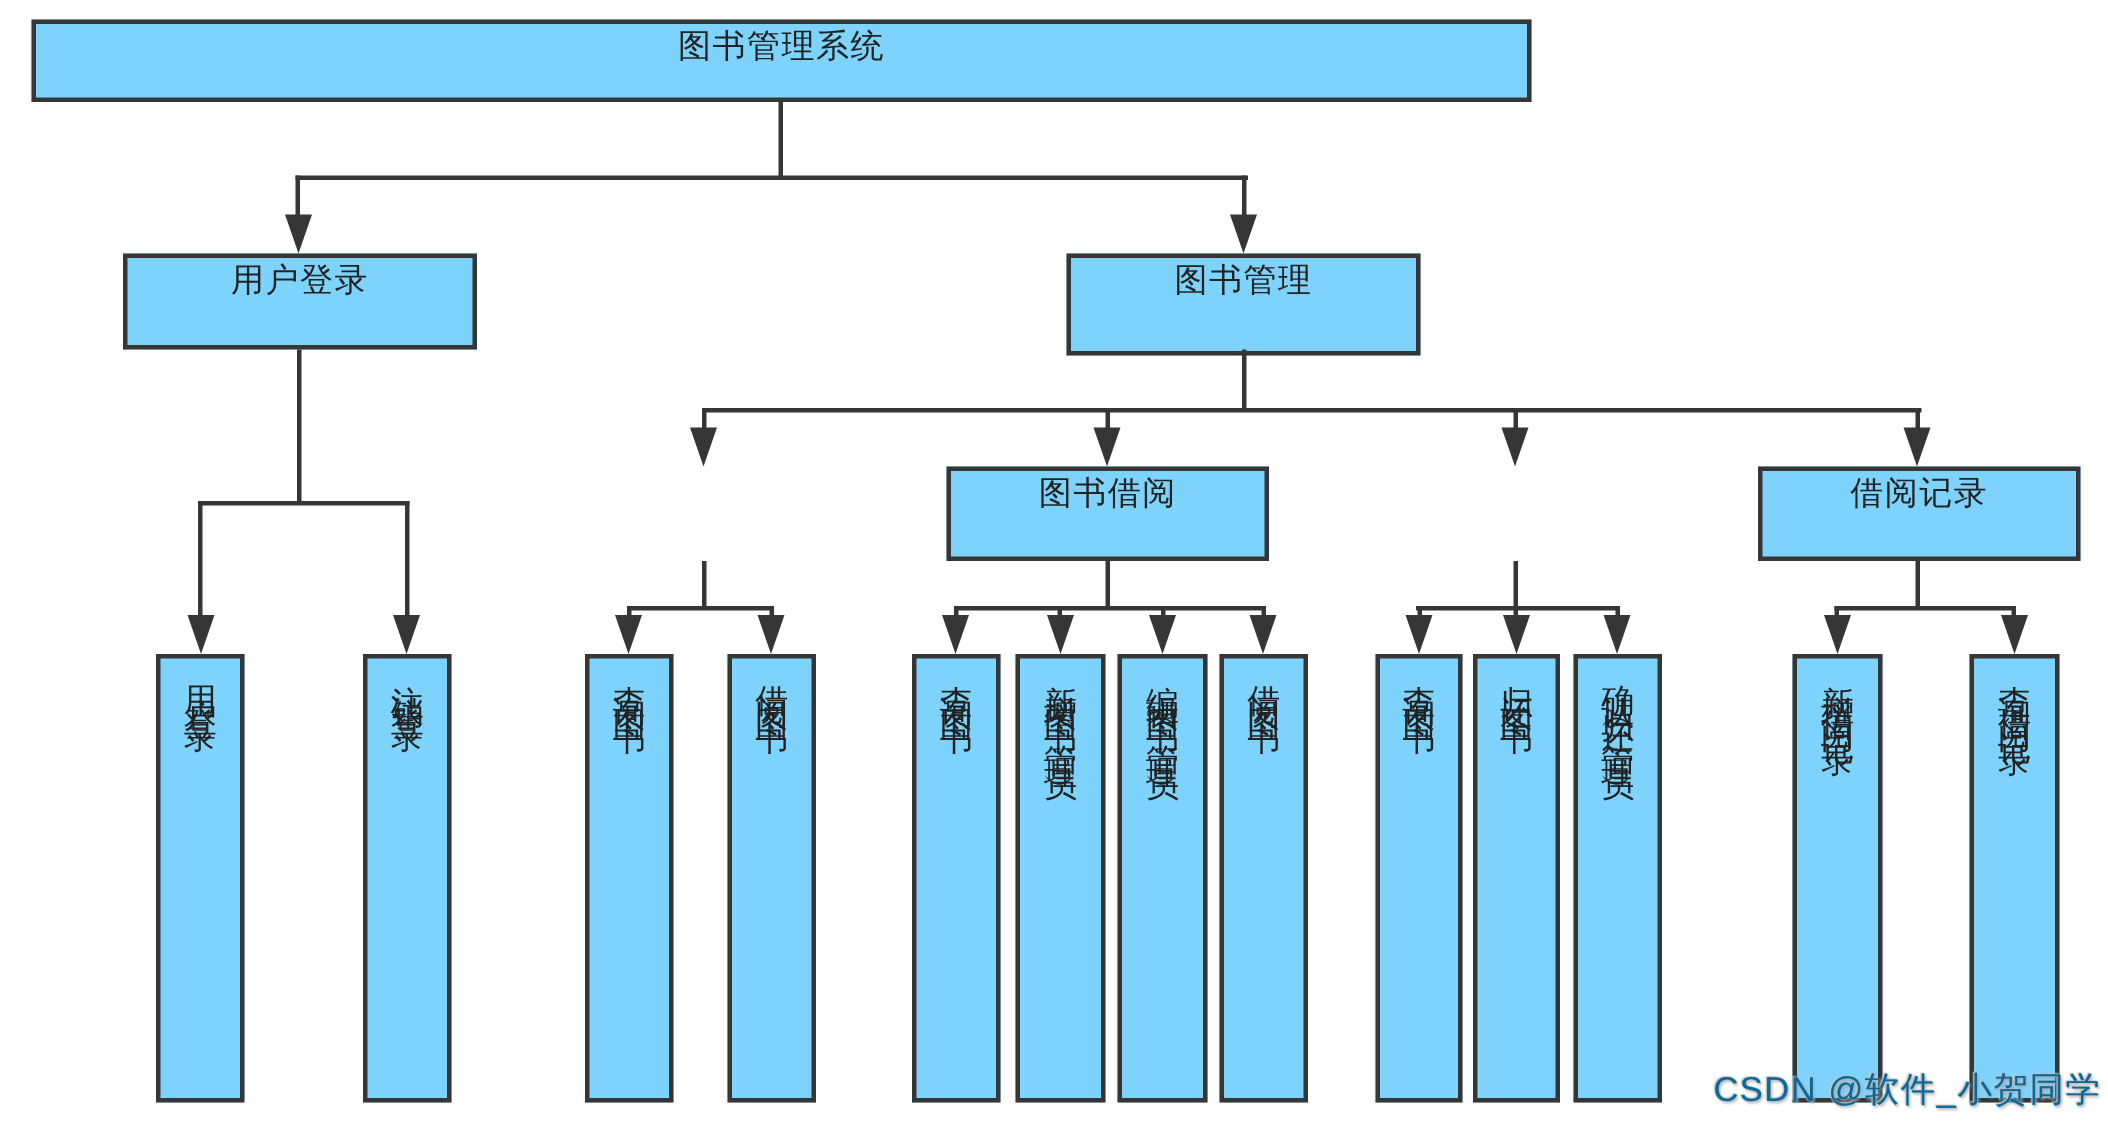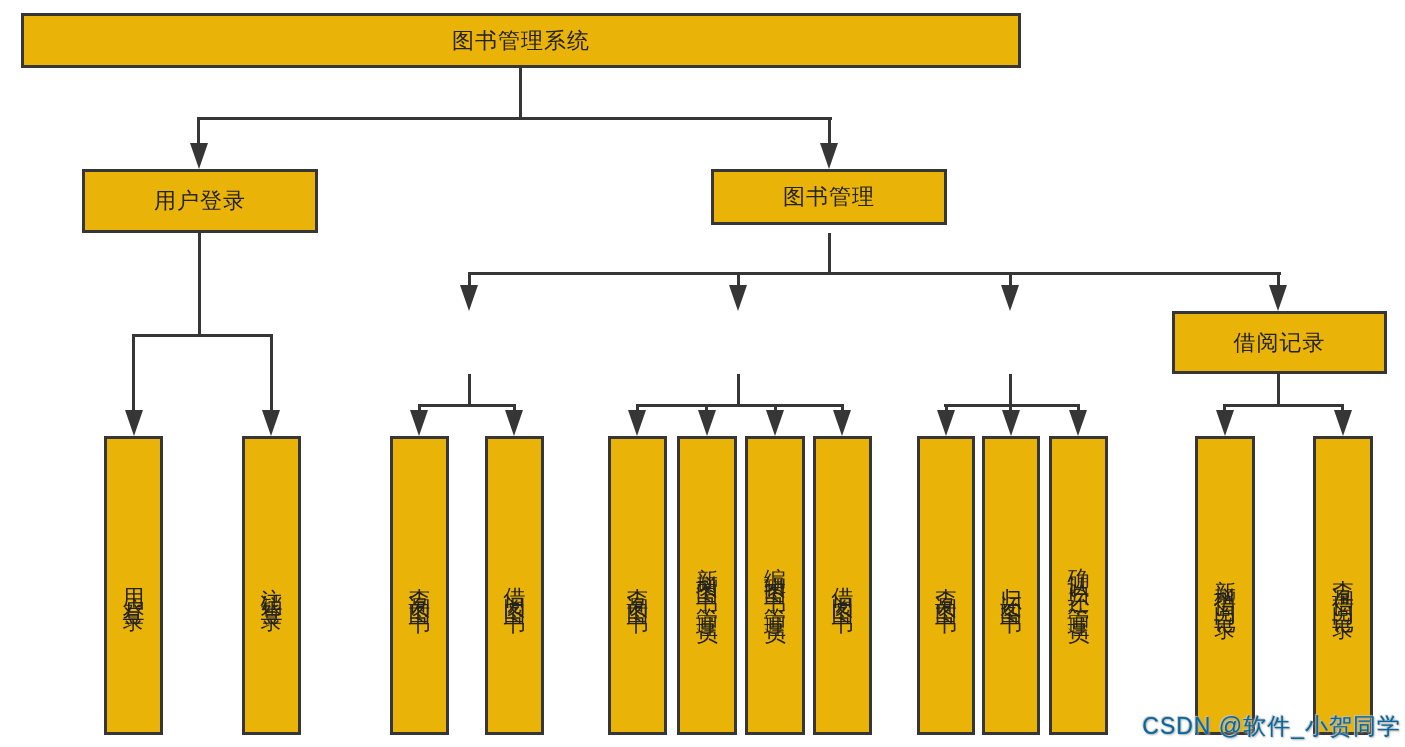--- a/index.html
+++ b/index.html
@@ -1,22 +1,22 @@
 <!DOCTYPE html>
 <html><head>
 <meta charset="utf-8">
 <style>
   html,body{margin:0;padding:0;background:#fff;}
   #canvas{
     position:relative;width:1405px;height:747px;background:#ffffff;overflow:hidden;
     font-family:"Liberation Sans","DejaVu Sans",sans-serif;
   }
   .box{
-    position:absolute;background:#eab308;border:3px solid #363636;box-sizing:border-box;
-    display:flex;align-items:center;justify-content:center;
+    position:absolute;background:#7dd3fc;border:3px solid #363636;box-sizing:border-box;
+    display:flex;align-items:flex-start;justify-content:center;
     color:#222;font-size:22px;letter-spacing:1px;
   }
   .vbox{padding:0;}
   .vtext{
     writing-mode:vertical-rl;letter-spacing:8px;font-size:22px;color:#222;
     line-height:1;display:block;
   }
   .line{position:absolute;background:#363636;}
   .arrow{
     position:absolute;width:0;height:0;
@@ -41,21 +41,21 @@
   <div class="line" style="left:519px;top:68px;width:3px;height:51px;"></div>
   <div class="line" style="left:197px;top:117px;width:635px;height:3px;"></div>
   <div class="line" style="left:197px;top:117px;width:3px;height:28px;"></div>
   <div class="arrow" style="left:190px;top:143px;"></div>
   <div class="line" style="left:828px;top:117px;width:3px;height:28px;"></div>
   <div class="arrow" style="left:820px;top:143px;"></div>
 
   <div class="box" style="left:82px;top:169px;width:236px;height:64px;">
     <span>用户登录</span>
   </div>
-  <div class="box" style="left:711px;top:169px;width:236px;height:56px;">
+  <div class="box" style="left:711px;top:169px;width:236px;height:68px;">
     <span>图书管理</span>
   </div>
 
   <div class="line" style="left:198px;top:233px;width:3px;height:103px;"></div>
   <div class="line" style="left:132px;top:334px;width:141px;height:3px;"></div>
   <div class="line" style="left:132px;top:334px;width:3px;height:78px;"></div>
   <div class="arrow" style="left:125px;top:410px;"></div>
   <div class="line" style="left:270px;top:334px;width:3px;height:78px;"></div>
   <div class="arrow" style="left:262px;top:410px;"></div>
 
@@ -63,20 +63,23 @@
   <div class="line" style="left:468px;top:272px;width:813px;height:3px;"></div>
   <div class="line" style="left:468px;top:272px;width:3px;height:15px;"></div>
   <div class="arrow" style="left:460px;top:285px;"></div>
   <div class="line" style="left:737px;top:272px;width:3px;height:15px;"></div>
   <div class="arrow" style="left:729px;top:285px;"></div>
   <div class="line" style="left:1009px;top:272px;width:3px;height:15px;"></div>
   <div class="arrow" style="left:1001px;top:285px;"></div>
   <div class="line" style="left:1277px;top:272px;width:3px;height:15px;"></div>
   <div class="arrow" style="left:1269px;top:285px;"></div>
 
+  <div class="box" style="left:631px;top:311px;width:215px;height:63px;">
+    <span>图书借阅</span>
+  </div>
   <div class="box" style="left:1172px;top:311px;width:215px;height:63px;">
     <span>借阅记录</span>
   </div>
 
   <div class="line" style="left:468px;top:374px;width:3px;height:32px;"></div>
   <div class="line" style="left:418px;top:404px;width:98px;height:3px;"></div>
   <div class="line" style="left:418px;top:404px;width:3px;height:8px;"></div>
   <div class="arrow" style="left:410px;top:410px;"></div>
   <div class="line" style="left:513px;top:404px;width:3px;height:8px;"></div>
   <div class="arrow" style="left:505px;top:410px;"></div>

